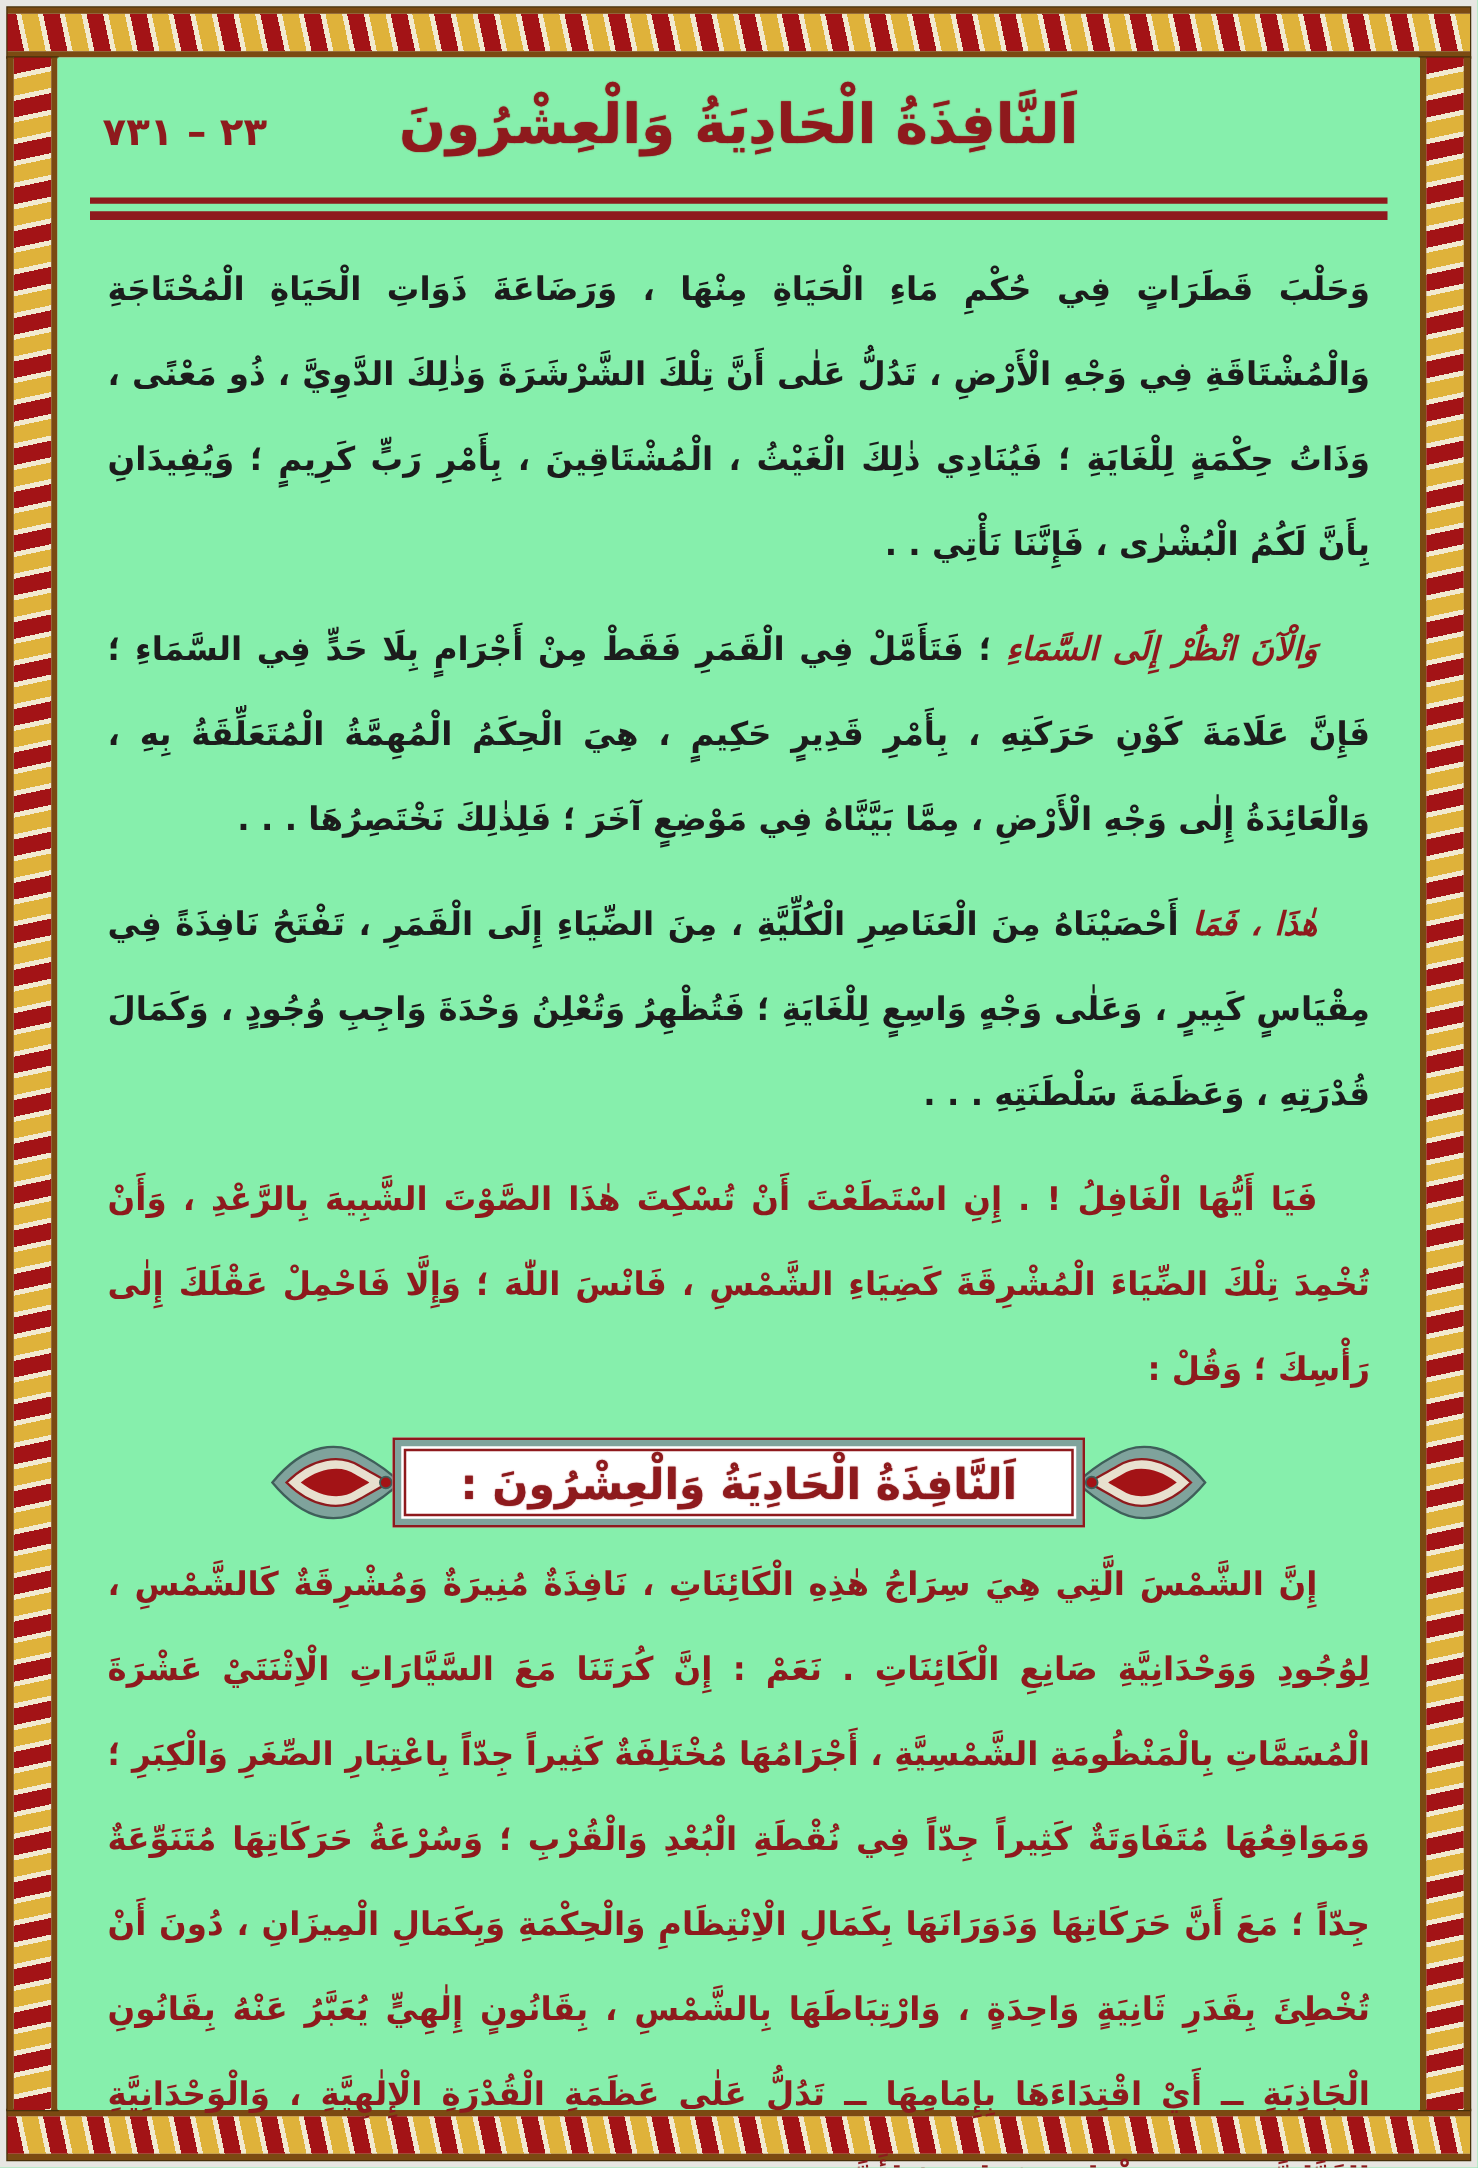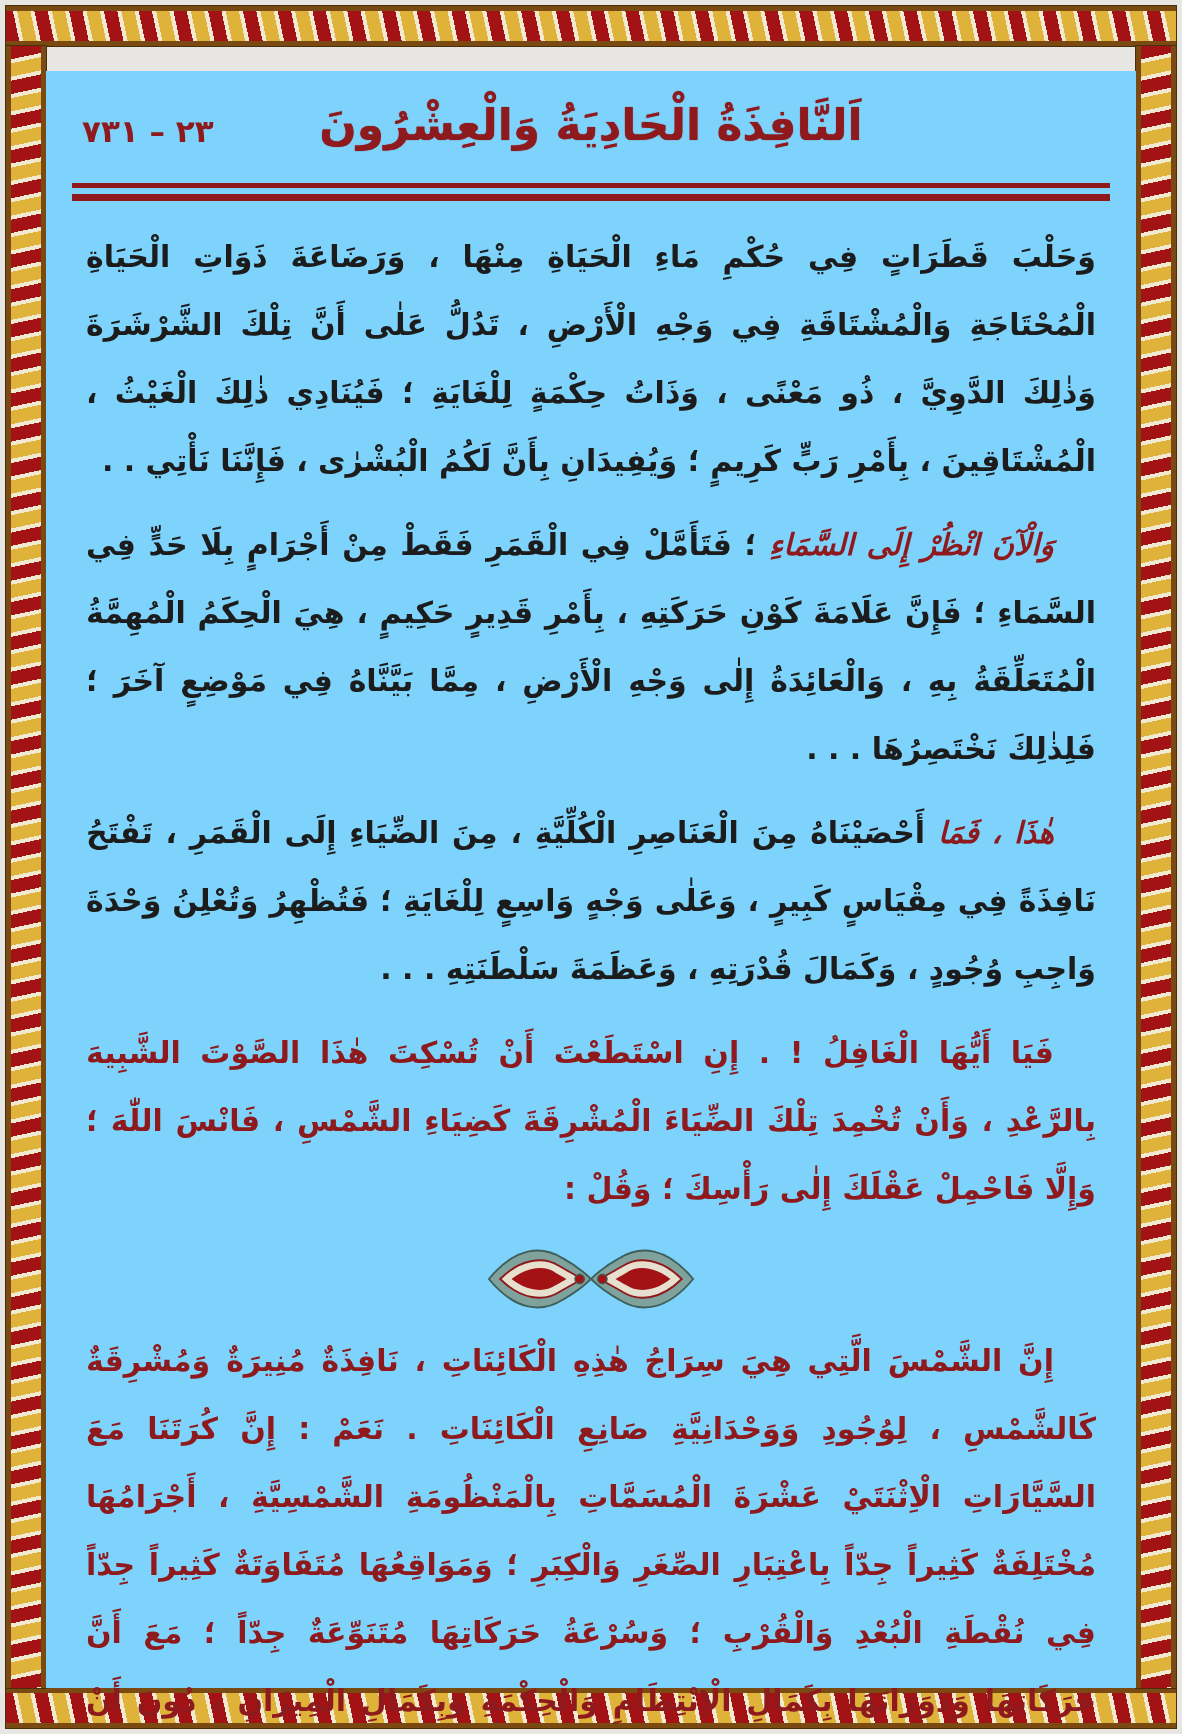--- a/index.html
+++ b/index.html
@@ -22,40 +22,40 @@
     top:46px;bottom:46px;width:40px;
     border-left:5px solid #7b4a12;border-right:5px solid #7b4a12;
     box-shadow:0 0 0 1px #47300a;
     background:repeating-linear-gradient(168deg,
       #a31316 0 13px,#f2ead0 13px 17px,#dfb23a 17px 30px,#f2ead0 30px 34px);
   }
   .fs-left{left:6px;} .fs-right{right:6px;}
 
   
   .page{
-    position:absolute;inset:46px;z-index:2;background:#7dd3fc;
-    box-sizing:border-box;padding:28px 22px 0;margin-top:25px;
+    position:absolute;inset:46px;z-index:2;background:#86efac;
+    box-sizing:border-box;padding:28px 22px 0;
   }
   .header{position:relative;height:78px;}
   .page-number{
     position:absolute;left:14px;top:14px;direction:rtl;
     color:#8e1a1d;font-size:31px;font-weight:bold;letter-spacing:2px;
   }
   .header-title{
     margin:0;text-align:center;direction:rtl;
     color:#8e1a1d;font-size:44px;font-weight:bold;
     text-shadow:0 0 1px #8e1a1d;
   }
   .rule{height:6px;border-top:5px solid #8e1a1d;border-bottom:7px solid #8e1a1d;margin:6px 4px 0;}
 
   
   .bodytext{direction:rtl;margin:0 18px;}
   .bodytext p{
     margin:0 0 16px;text-align:justify;
-    font-size:30px;line-height:68px;font-weight:bold;color:#1c1c1c;
+    font-size:26px;line-height:68px;font-weight:bold;color:#1c1c1c;
   }
   .first-para{margin-top:22px !important;}
   .indent{text-indent:42px;}
   .red{color:#8e1a1d;font-style:italic;}
   .red-para{color:#8e1a1d !important;}
 
   
   .verse-line{
     direction:rtl;text-align:center;margin:2px 0 14px;
     font-size:32px;line-height:64px;font-weight:bold;
@@ -109,20 +109,23 @@
     <p class="indent red-para"><span>فَيَا أَيُّهَا الْغَافِلُ ! . إِنِ اسْتَطَعْتَ أَنْ تُسْكِتَ هٰذَا الصَّوْتَ الشَّبِيهَ بِالرَّعْدِ ، وَأَنْ تُخْمِدَ تِلْكَ الضِّيَاءَ الْمُشْرِقَةَ كَضِيَاءِ الشَّمْسِ ، فَانْسَ اللّٰهَ ؛ وَإِلَّا فَاحْمِلْ عَقْلَكَ إِلٰى رَأْسِكَ ؛ وَقُلْ :</span></p>
 
 
     <div class="section-box-wrap">
       <svg class="flourish" viewBox="0 0 110 80">
         <path d="M108 40 C 80 6, 52 4, 30 18 C 12 28, 4 36, 0 40 C 4 44, 12 52, 30 62 C 52 76, 80 74, 108 40 Z" fill="#7fa39c" stroke="#3f5f5a" stroke-width="2"></path>
         <path d="M96 40 C 74 18, 50 16, 34 26 C 22 33, 14 37, 10 40 C 14 43, 22 47, 34 54 C 50 64, 74 62, 96 40 Z" fill="#e8e0cf" stroke="#8e1a1d" stroke-width="2"></path>
         <path d="M84 40 C 66 26, 48 26, 38 33 C 32 36.5, 28 38.5, 26 40 C 28 41.5, 32 43.5, 38 47 C 48 54, 66 54, 84 40 Z" fill="#a31316"></path>
         <circle cx="12" cy="40" r="5" fill="#a31316" stroke="#3f5f5a" stroke-width="1.5"></circle>
       </svg>
+      <div class="section-box">
+        <div class="section-title">اَلنَّافِذَةُ الْحَادِيَةُ وَالْعِشْرُونَ :</div>
+      </div>
       <svg class="flourish mirror" viewBox="0 0 110 80">
         <path d="M108 40 C 80 6, 52 4, 30 18 C 12 28, 4 36, 0 40 C 4 44, 12 52, 30 62 C 52 76, 80 74, 108 40 Z" fill="#7fa39c" stroke="#3f5f5a" stroke-width="2"></path>
         <path d="M96 40 C 74 18, 50 16, 34 26 C 22 33, 14 37, 10 40 C 14 43, 22 47, 34 54 C 50 64, 74 62, 96 40 Z" fill="#e8e0cf" stroke="#8e1a1d" stroke-width="2"></path>
         <path d="M84 40 C 66 26, 48 26, 38 33 C 32 36.5, 28 38.5, 26 40 C 28 41.5, 32 43.5, 38 47 C 48 54, 66 54, 84 40 Z" fill="#a31316"></path>
         <circle cx="12" cy="40" r="5" fill="#a31316" stroke="#3f5f5a" stroke-width="1.5"></circle>
       </svg>
     </div>
 
 
     <p class="indent red-para"><span>إِنَّ الشَّمْسَ الَّتِي هِيَ سِرَاجُ هٰذِهِ الْكَائِنَاتِ ، نَافِذَةٌ مُنِيرَةٌ وَمُشْرِقَةٌ كَالشَّمْسِ ، لِوُجُودِ وَوَحْدَانِيَّةِ صَانِعِ الْكَائِنَاتِ . نَعَمْ : إِنَّ كُرَتَنَا مَعَ السَّيَّارَاتِ الْاِثْنَتَيْ عَشْرَةَ الْمُسَمَّاتِ بِالْمَنْظُومَةِ الشَّمْسِيَّةِ ، أَجْرَامُهَا مُخْتَلِفَةٌ كَثِيراً جِدّاً بِاعْتِبَارِ الصِّغَرِ وَالْكِبَرِ ؛ وَمَوَاقِعُهَا مُتَفَاوَتَةٌ كَثِيراً جِدّاً فِي نُقْطَةِ الْبُعْدِ وَالْقُرْبِ ؛ وَسُرْعَةُ حَرَكَاتِهَا مُتَنَوِّعَةٌ جِدّاً ؛ مَعَ أَنَّ حَرَكَاتِهَا وَدَوَرَانَهَا بِكَمَالِ الْاِنْتِظَامِ وَالْحِكْمَةِ وَبِكَمَالِ الْمِيزَانِ ، دُونَ أَنْ تُخْطِئَ بِقَدَرِ ثَانِيَةٍ وَاحِدَةٍ ، وَارْتِبَاطَهَا بِالشَّمْسِ ، بِقَانُونٍ إِلٰهِيٍّ يُعَبَّرُ عَنْهُ بِقَانُونِ الْجَاذِبَةِ ــ أَيْ اقْتِدَاءَهَا بِإِمَامِهَا ــ تَدُلُّ عَلٰى عَظَمَةِ الْقُدْرَةِ الْإِلٰهِيَّةِ ، وَالْوَحْدَانِيَّةِ الرَّبَّانِيَّةِ ، فِي مِقْيَاسٍ عَظِيمٍ ؛ لِأَنَّ</span></p>

